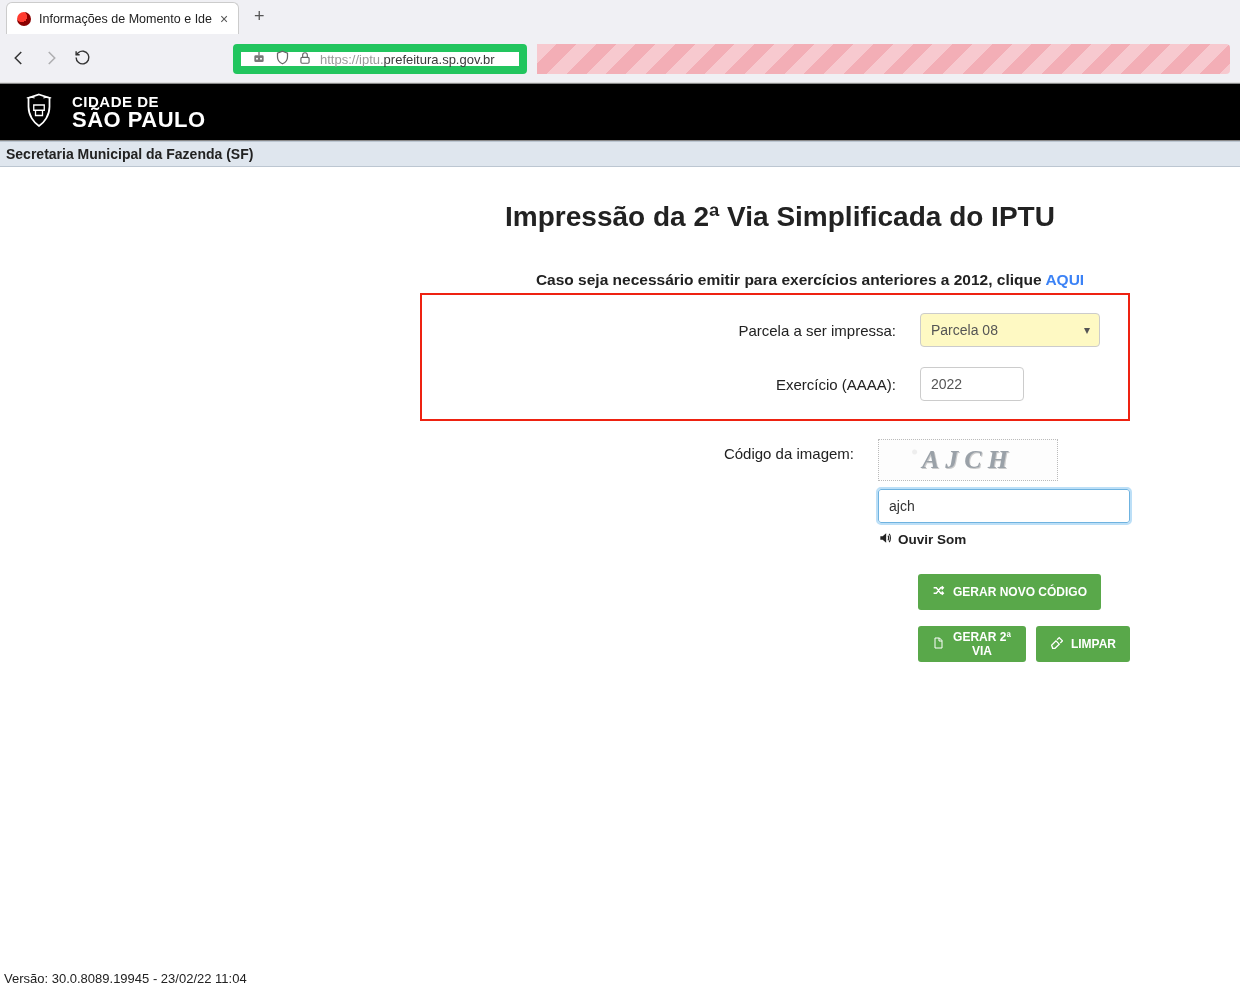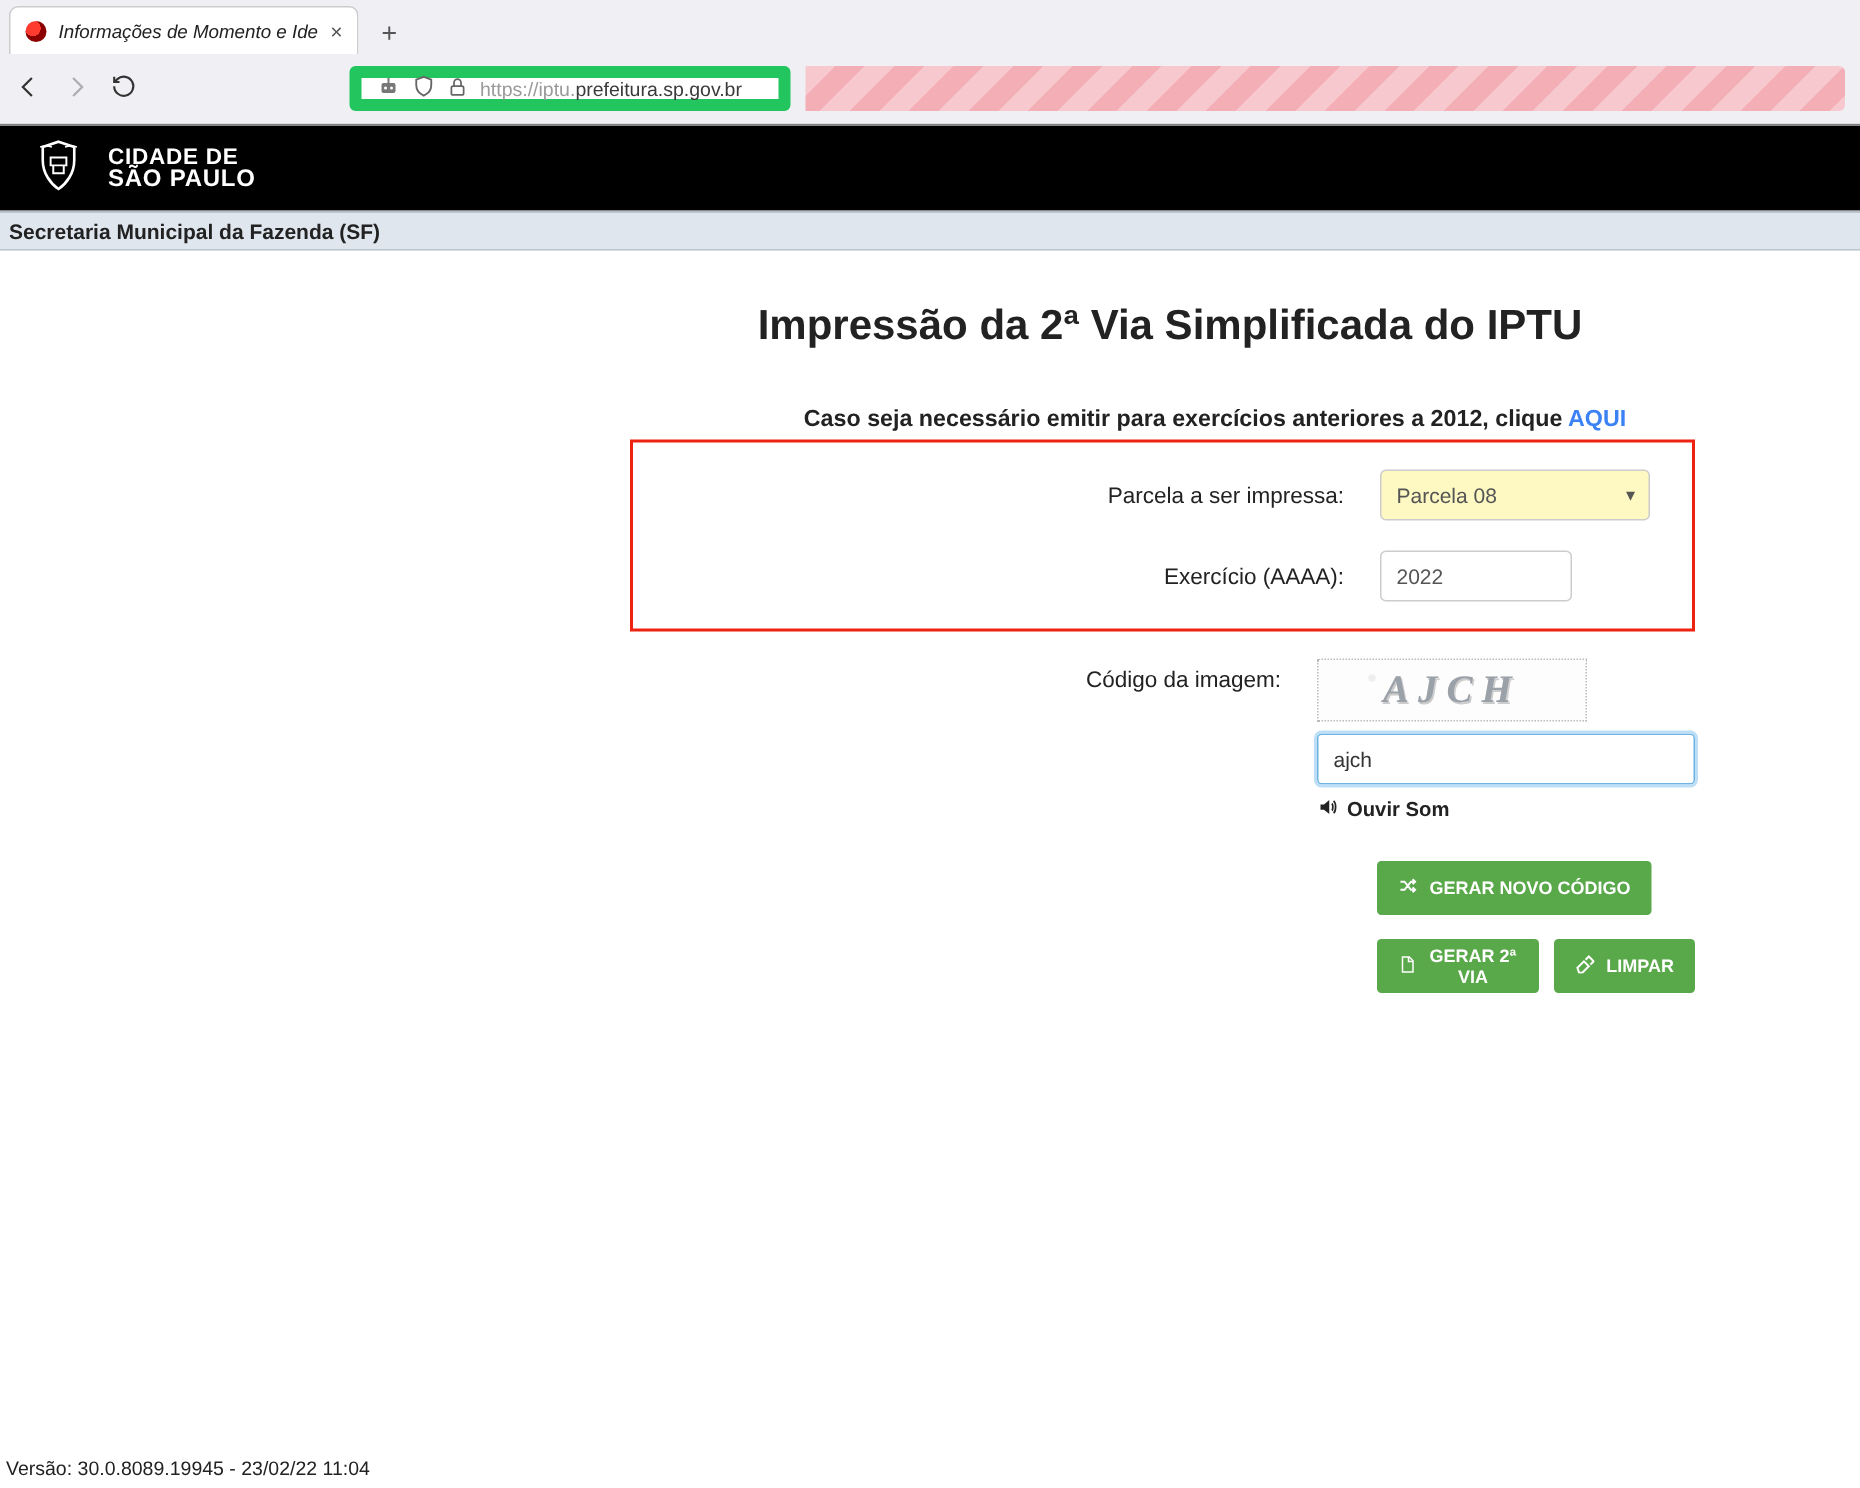--- a/index.html
+++ b/index.html
@@ -1,62 +1,62 @@
 <!DOCTYPE html>
 <html><head>
 <meta charset="utf-8">
 <style>
   * { box-sizing: border-box; margin: 0; padding: 0; }
   body { font-family: Arial, Helvetica, sans-serif; font-size: 14px; color: #333; background: #fff; width: 1240px; height: 992px; overflow: hidden; position: relative; }
 
   
   .browser-chrome { background: #f0f0f4; border-bottom: 1px solid #ddd; }
-  .tab-strip { display: flex; align-items: flex-end; height: 36px; padding: 12px 6px 0 6px; font-style: italic; }
+  .tab-strip { display: flex; align-items: flex-start; height: 36px; padding: 2px 6px 0 6px; }
   .tab { display: flex; align-items: center; background: #fff; border: 1px solid #ccc; border-bottom: none; border-radius: 6px 6px 0 0; height: 32px; padding: 0 10px; min-width: 220px; gap: 8px; font-size: 12.5px; color: #222; }
   .tab .favicon { width: 14px; height: 14px; border-radius: 50%; background: radial-gradient(circle at 35% 35%, #ff3b30 0 40%, #8b0000 41% 100%); flex: 0 0 auto; }
   .tab .tab-title { flex: 1 1 auto; white-space: nowrap; overflow: hidden; text-overflow: ellipsis; }
   .tab .tab-close { font-size: 14px; color: #555; cursor: pointer; }
   .new-tab { width: 28px; height: 28px; display: flex; align-items: center; justify-content: center; font-size: 18px; color: #555; margin-left: 6px; cursor: pointer; }
   .toolbar { display: flex; align-items: center; height: 46px; padding: 0 10px; gap: 12px; }
   .nav-icons { display: flex; align-items: center; gap: 14px; color: #333; }
   .nav-icons span, .nav-icons svg { cursor: pointer; }
   .address-wrap { flex: 0 0 auto; margin-left: 130px; }
   .address-bar { display: flex; align-items: center; height: 30px; border: 8px solid #22c55e; border-radius: 4px; padding: 0 10px; gap: 8px; background: #fff; width: 294px; font-size: 13px; }
   .address-bar .url-faded { color: #9a9a9a; }
   .address-bar .url-strong { color: #3a3a3a; }
   .toolbar-stripe { flex: 1 1 auto; height: 30px; margin-left: -2px; background: repeating-linear-gradient(135deg, #f7c9cf 0 14px, #f3aeb6 14px 28px); border-radius: 0 4px 4px 0; }
 
   
   .site-header { background: #000; color: #fff; height: 58px; display: flex; align-items: center; padding: 0 18px; gap: 12px; border: 1px solid #888; border-left: none; border-right: none; }
   .logo-brasao { width: 42px; height: 42px; }
   .logo-brasao svg { width: 42px; height: 42px; }
   .logo-text { line-height: 1; }
   .logo-text .line1 { font-size: 15px; font-weight: 700; letter-spacing: 0.5px; }
-  .logo-text .line2 { font-size: 16px; font-weight: 900; letter-spacing: 0.5px; }
+  .logo-text .line2 { font-size: 22px; font-weight: 900; letter-spacing: 0.5px; }
 
   .subheader { background: #dfe6ee; border: 1px solid #bcc6d1; border-left: none; border-right: none; padding: 4px 6px; font-size: 14px; font-weight: 700; color: #222; }
 
   
   .main { width: 100%; padding-top: 34px; display: flex; flex-direction: column; align-items: center; }
   .page-title { font-size: 28px; color: #222; text-align: center; margin-left: 380px; margin-right: 60px; }
   .notice { font-size: 15.5px; font-weight: 700; color: #222; margin-top: 38px; margin-left: 380px; }
   .notice a { color: #3b82f6; text-decoration: none; }
 
   .form-area { margin-top: 4px; margin-left: 310px; width: 710px; }
   .red-box { border: 2px solid #e21; padding: 18px 18px 18px 18px; }
 
   .form-row { display: flex; align-items: center; margin-bottom: 20px; }
   .form-row:last-child { margin-bottom: 0; }
   .form-label { width: 480px; text-align: right; padding-right: 24px; font-size: 15px; color: #222; }
   .form-control { height: 34px; border: 1px solid #ccc; border-radius: 4px; padding: 0 10px; font-size: 14px; color: #555; background: #fff; }
   .input-contrib { width: 180px; }
   .select-parcela { width: 180px; appearance: none; background: #fef9c3; padding-right: 26px; }
   .select-wrap { position: relative; display: inline-block; }
   .select-wrap .chev { position: absolute; right: 10px; top: 50%; transform: translateY(-50%); pointer-events: none; color: #555; font-size: 12px; }
-  .input-ano { width: 128px; }
+  .input-ano { width: 104px; }
 
   .captcha-row { display: flex; margin-top: 18px; }
   .captcha-label { width: 498px; text-align: right; padding-right: 24px; font-size: 15px; color: #222; padding-top: 6px; }
   .captcha-block { }
   .captcha-img { width: 180px; height: 42px; border: 1px dotted #bbb; display: flex; align-items: center; justify-content: center; font-family: Georgia, 'Times New Roman', serif; font-style: italic; font-weight: 700; font-size: 26px; letter-spacing: 6px; color: #9aa1a8; background: radial-gradient(circle at 20% 30%, #eee 0 2px, transparent 3px), radial-gradient(circle at 70% 60%, #eee 0 2px, transparent 3px), #fdfdfd; text-shadow: 1px 1px 0 #ccc; }
   .captcha-input { margin-top: 8px; width: 252px; height: 34px; border: 1px solid #6fb3e0; outline: 2px solid #bcdff7; border-radius: 3px; padding: 0 10px; font-size: 14px; color: #333; }
   .ouvir { display: flex; align-items: center; gap: 6px; margin-top: 8px; font-weight: 700; font-size: 13.5px; color: #222; cursor: pointer; }
 
   .btn { display: inline-flex; align-items: center; gap: 8px; background: #59a84a; color: #fff; border: none; border-radius: 3px; height: 36px; padding: 0 14px; font-size: 12px; font-weight: 700; cursor: pointer; }
   .btn-row { display: flex; gap: 10px; margin-top: 16px; margin-left: 498px; }

